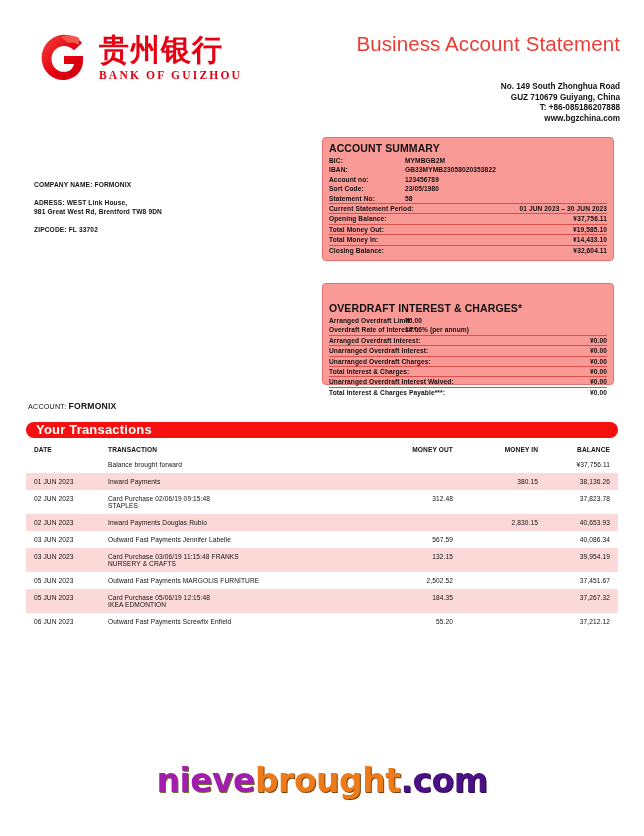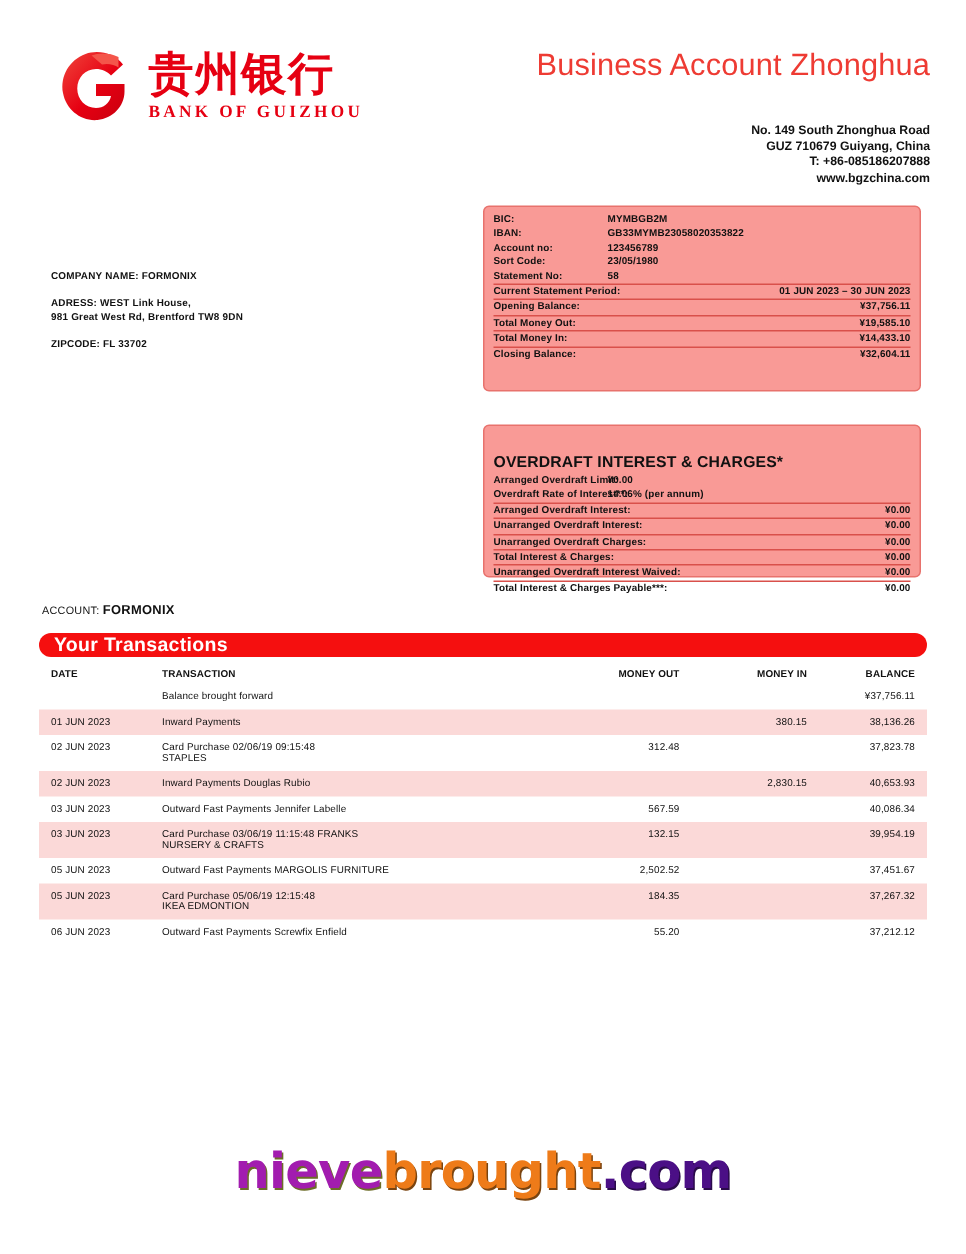--- a/index.html
+++ b/index.html
@@ -244,40 +244,41 @@
           <path d="M44 11 C38 3 27 1 19 4 C8 8 2 19 4 30 C6 41 16 49 27 48 C37 47 45 39 45 29 L45 24 L26 24 L26 32 L36 32 C35 37 31 40 26 40 C19 40 13.5 34.5 13.5 27 C13.5 19.5 19 14 26 14 C30 14 33.5 15.6 36 18.3 Z" fill="url(#gRed)"></path>
           <path d="M41 6 C35 3 28 3 23 5 L30 11 C34 10 38 11 41 13 Z" fill="#f4554a"></path>
         </svg>
       </div>
       <div class="logo-text-block">
         <span class="logo-cn">贵州银行</span>
         <span class="logo-en">BANK OF GUIZHOU</span>
       </div>
     </div>
 
-    <div class="doc-title">Business Account Zhonghua</div>
+    <div class="doc-title">Business Account Statement</div>
 
     <div class="bank-address">
       <div>No. 149 South Zhonghua Road</div>
       <div>GUZ 710679 Guiyang, China</div>
       <div>T: +86-085186207888</div>
       <div>www.bgzchina.com</div>
     </div>
   </div>
 
   <div class="customer">
     <div class="grp">COMPANY NAME: FORMONIX</div>
     <div class="grp">
       <div>ADRESS: WEST Link House,</div>
       <div>981 Great West Rd, Brentford TW8 9DN</div>
     </div>
     <div>ZIPCODE: FL 33702</div>
   </div>
 
   <div class="panel panel-summary">
+    <div class="panel-title">ACCOUNT SUMMARY</div>
     <div id="summary-rows">
         <div class="kv plain">
           <span class="k">BIC:</span>
           <span class="v">MYMBGB2M</span>
         </div>
         <div class="kv plain">
           <span class="k">IBAN:</span>
           <span class="v">GB33MYMB23058020353822</span>
         </div>
         <div class="kv plain">

